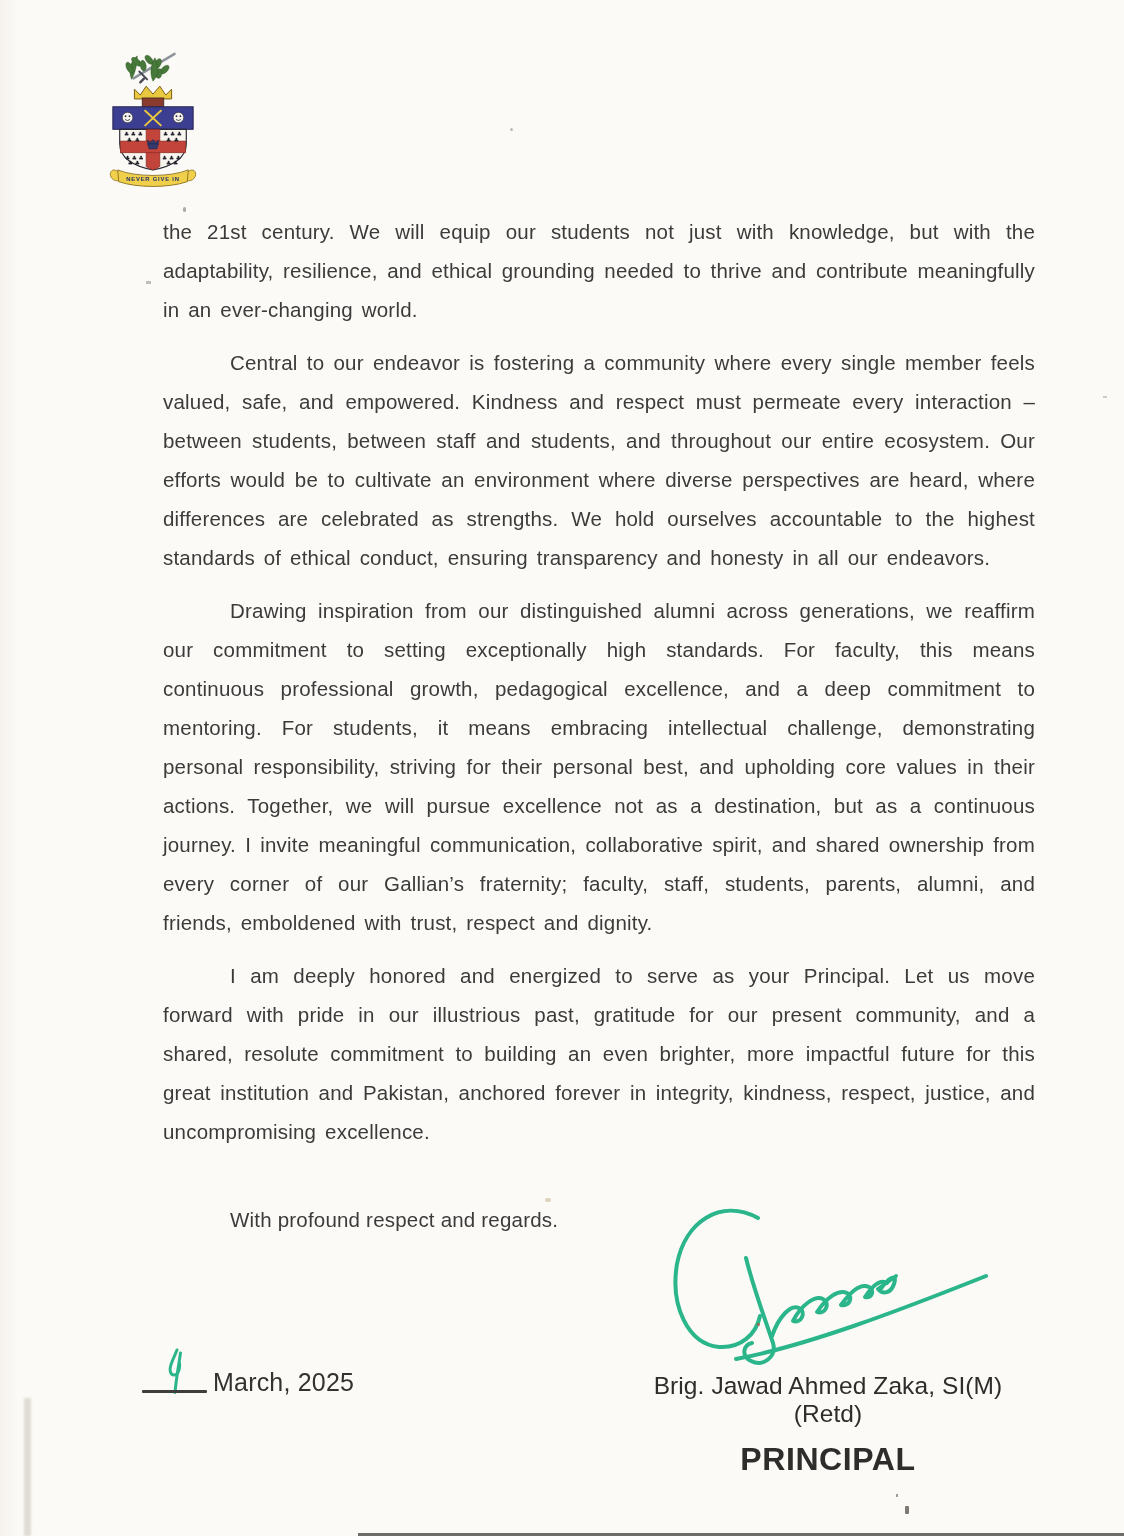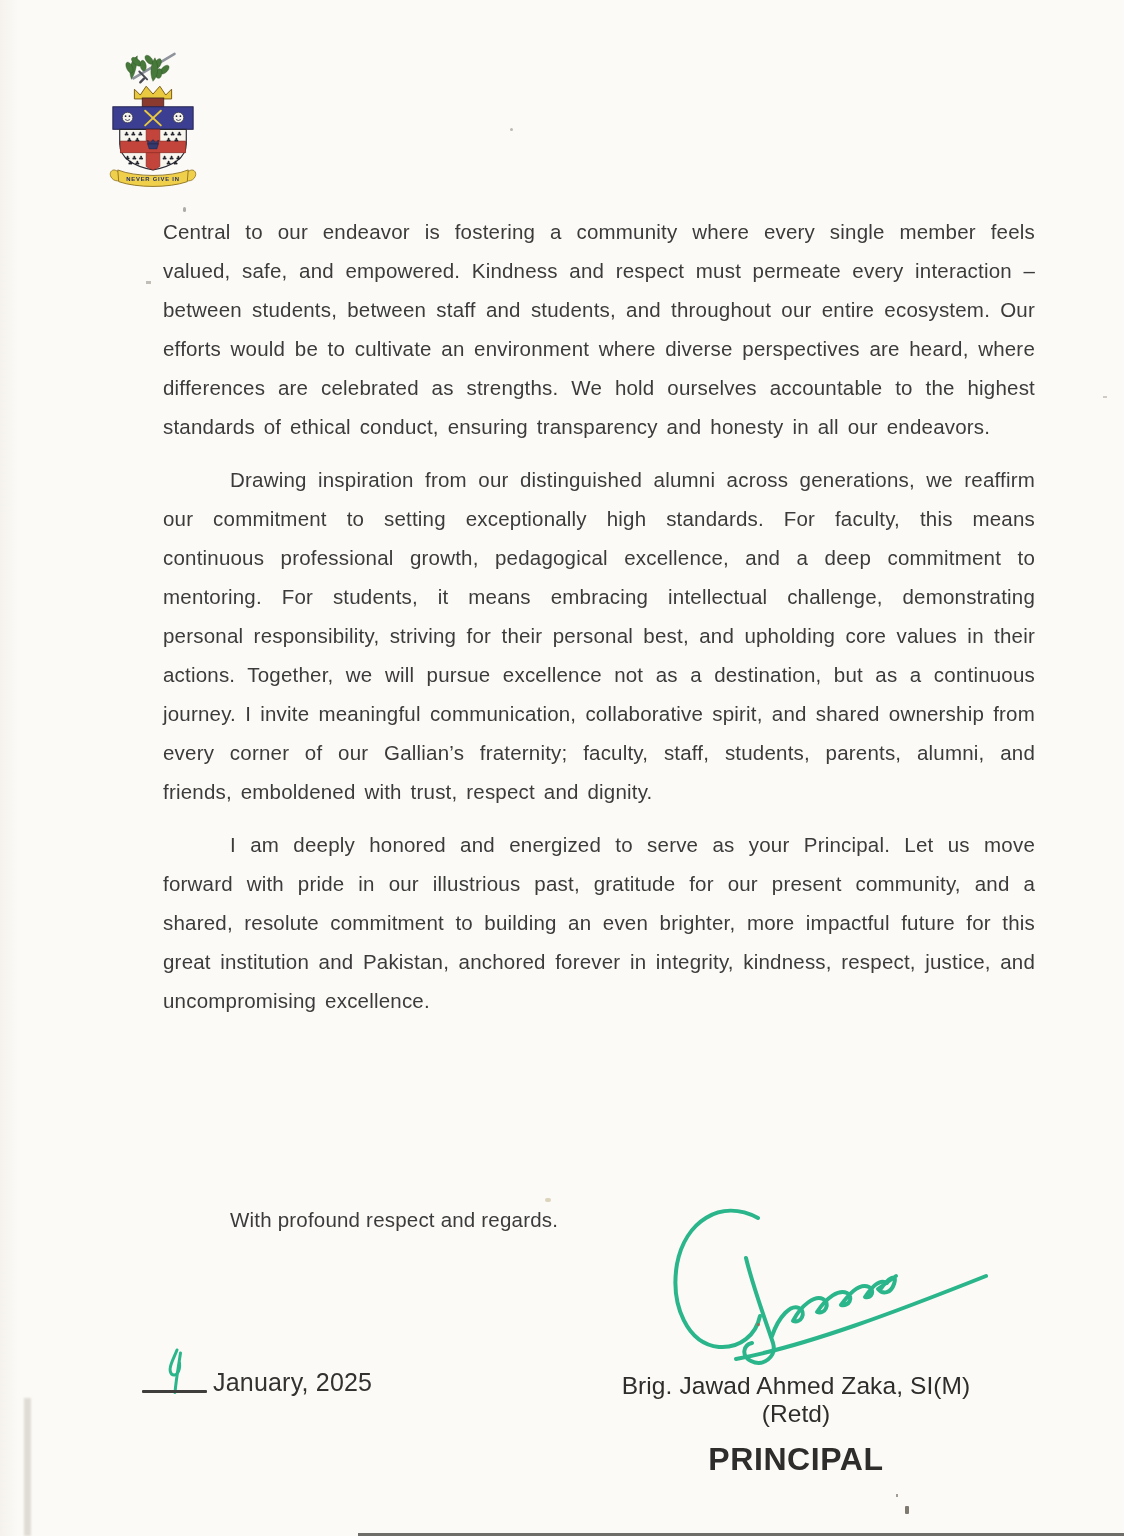--- a/index.html
+++ b/index.html
@@ -42,21 +42,21 @@
     position:absolute;left:2px;top:46px;width:65px;height:3px;
     background:#3f3e3c;border-radius:1px;
   }
   .date-text{
     position:absolute;left:73px;top:24px;
     font-size:25px;color:#333231;letter-spacing:0.2px;
   }
 
   .sig-ink{position:absolute;left:658px;top:1196px;width:342px;height:172px;}
   .sig-block{
-    position:absolute;left:590px;top:1372px;width:412px;text-align:center;color:#2e2d2c;
+    position:absolute;left:622px;top:1372px;width:412px;text-align:center;color:#2e2d2c;
   }
   .sig-name{font-size:24.5px;letter-spacing:0.1px;}
   .sig-title{font-size:32px;font-weight:700;letter-spacing:0.6px;margin-top:13px;}
 
   
   .speck{position:absolute;pointer-events:none;}
   .s1{left:183px;top:207px;width:3px;height:5px;background:#8d8a84;opacity:.7;border-radius:2px;}
   .s2{left:146px;top:281px;width:5px;height:3px;background:#9a968f;opacity:.6;}
   .s3{left:510px;top:128px;width:3px;height:3px;background:#a39e96;opacity:.7;border-radius:50%;}
   .s4{left:1103px;top:396px;width:4px;height:2px;background:#b0aaa1;opacity:.6;}
@@ -153,36 +153,37 @@
       <g>
         <path d="M12 123 C 8 121, 4 126, 8 131 C 10 133.5, 13 134, 16 133.5 L16 125 Z" fill="#f0d04a" stroke="#8a6d1f" stroke-width="0.8"></path>
         <path d="M88 123 C 92 121, 96 126, 92 131 C 90 133.5, 87 134, 84 133.5 L84 125 Z" fill="#f0d04a" stroke="#8a6d1f" stroke-width="0.8"></path>
         <path d="M14 122.5 C 32 130, 68 130, 86 122.5 L 85 134.5 C 66 141, 34 141, 15 134.5 Z" fill="#f0d04a" stroke="#8a6d1f" stroke-width="0.9"></path>
         <text x="50" y="134" text-anchor="middle" font-size="6" font-weight="bold" letter-spacing="0.8" fill="#23306b" font-family="'Liberation Sans', sans-serif">NEVER GIVE IN</text>
       </g>
     </svg>
   </div>
 
   <div class="body-text">
+      <p>the 21st century. We will equip our students not just with knowledge, but with the adaptability, resilience, and ethical grounding needed to thrive and contribute meaningfully in an ever-changing world.</p>
       <p>Central to our endeavor is fostering a community where every single member feels valued, safe, and empowered. Kindness and respect must permeate every interaction – between students, between staff and students, and throughout our entire ecosystem. Our efforts would be to cultivate an environment where diverse perspectives are heard, where differences are celebrated as strengths. We hold ourselves accountable to the highest standards of ethical conduct, ensuring transparency and honesty in all our endeavors.</p>
       <p>Drawing inspiration from our distinguished alumni across generations, we reaffirm our commitment to setting exceptionally high standards. For faculty, this means continuous professional growth, pedagogical excellence, and a deep commitment to mentoring. For students, it means embracing intellectual challenge, demonstrating personal responsibility, striving for their personal best, and upholding core values in their actions. Together, we will pursue excellence not as a destination, but as a continuous journey. I invite meaningful communication, collaborative spirit, and shared ownership from every corner of our Gallian’s fraternity; faculty, staff, students, parents, alumni, and friends, emboldened with trust, respect and dignity.</p>
       <p>I am deeply honored and energized to serve as your Principal. Let us move forward with pride in our illustrious past, gratitude for our present community, and a shared, resolute commitment to building an even brighter, more impactful future for this great institution and Pakistan, anchored forever in integrity, kindness, respect, justice, and uncompromising excellence.</p>
     </div>
 
   <p class="closing">With profound respect and regards.</p>
 
   <div class="date-block">
     <span class="day-script" aria-label="4">
       <svg viewBox="0 0 26 48" width="26" height="48">
         <path d="M14 3 C 10 13, 4.5 22, 8.5 27 C 12.5 30.5, 17.5 25, 16.5 16" fill="none" stroke="#2ab58a" stroke-width="3" stroke-linecap="round"></path>
         <path d="M17.5 6 C 15.5 19, 13 33, 12 45.5" fill="none" stroke="#2ab58a" stroke-width="3" stroke-linecap="round"></path>
       </svg>
     </span>
     <span class="date-underline"></span>
-    <span class="date-text">January, 2025</span>
+    <span class="date-text">March, 2025</span>
   </div>
 
   <svg class="sig-ink" viewBox="0 0 342 172">
     <g fill="none" stroke="#2ab58a" stroke-width="4" stroke-linecap="round" stroke-linejoin="round">
       <path d="M100 22 C 62 2, 27 26, 19 68 C 12 110, 30 148, 61 151 C 82 152.5, 98 139, 102 120"></path>
       <path d="M88 62 C 95 91, 107 123, 115 147 C 119 161, 105 171, 93 165 C 83 160, 85 149, 94 147"></path>
       <path d="M114 140 C 121 120, 133 108, 141 112 C 149 116, 143 128, 135 125 C 143 109, 157 99, 165 103 C 173 107, 167 119, 159 116 C 169 101, 181 93, 189 97 C 196 101, 191 111, 183 109 C 193 95, 203 87, 211 91 C 217 94, 214 103, 207 101 C 215 89, 223 83, 229 87"></path>
       <path d="M222 94 C 230 82, 240 76, 236 88 C 233 97, 225 99, 220 93 L 238 80"></path>
       <path d="M78 163 C 148 150, 240 115, 328 80"></path>
     </g>

